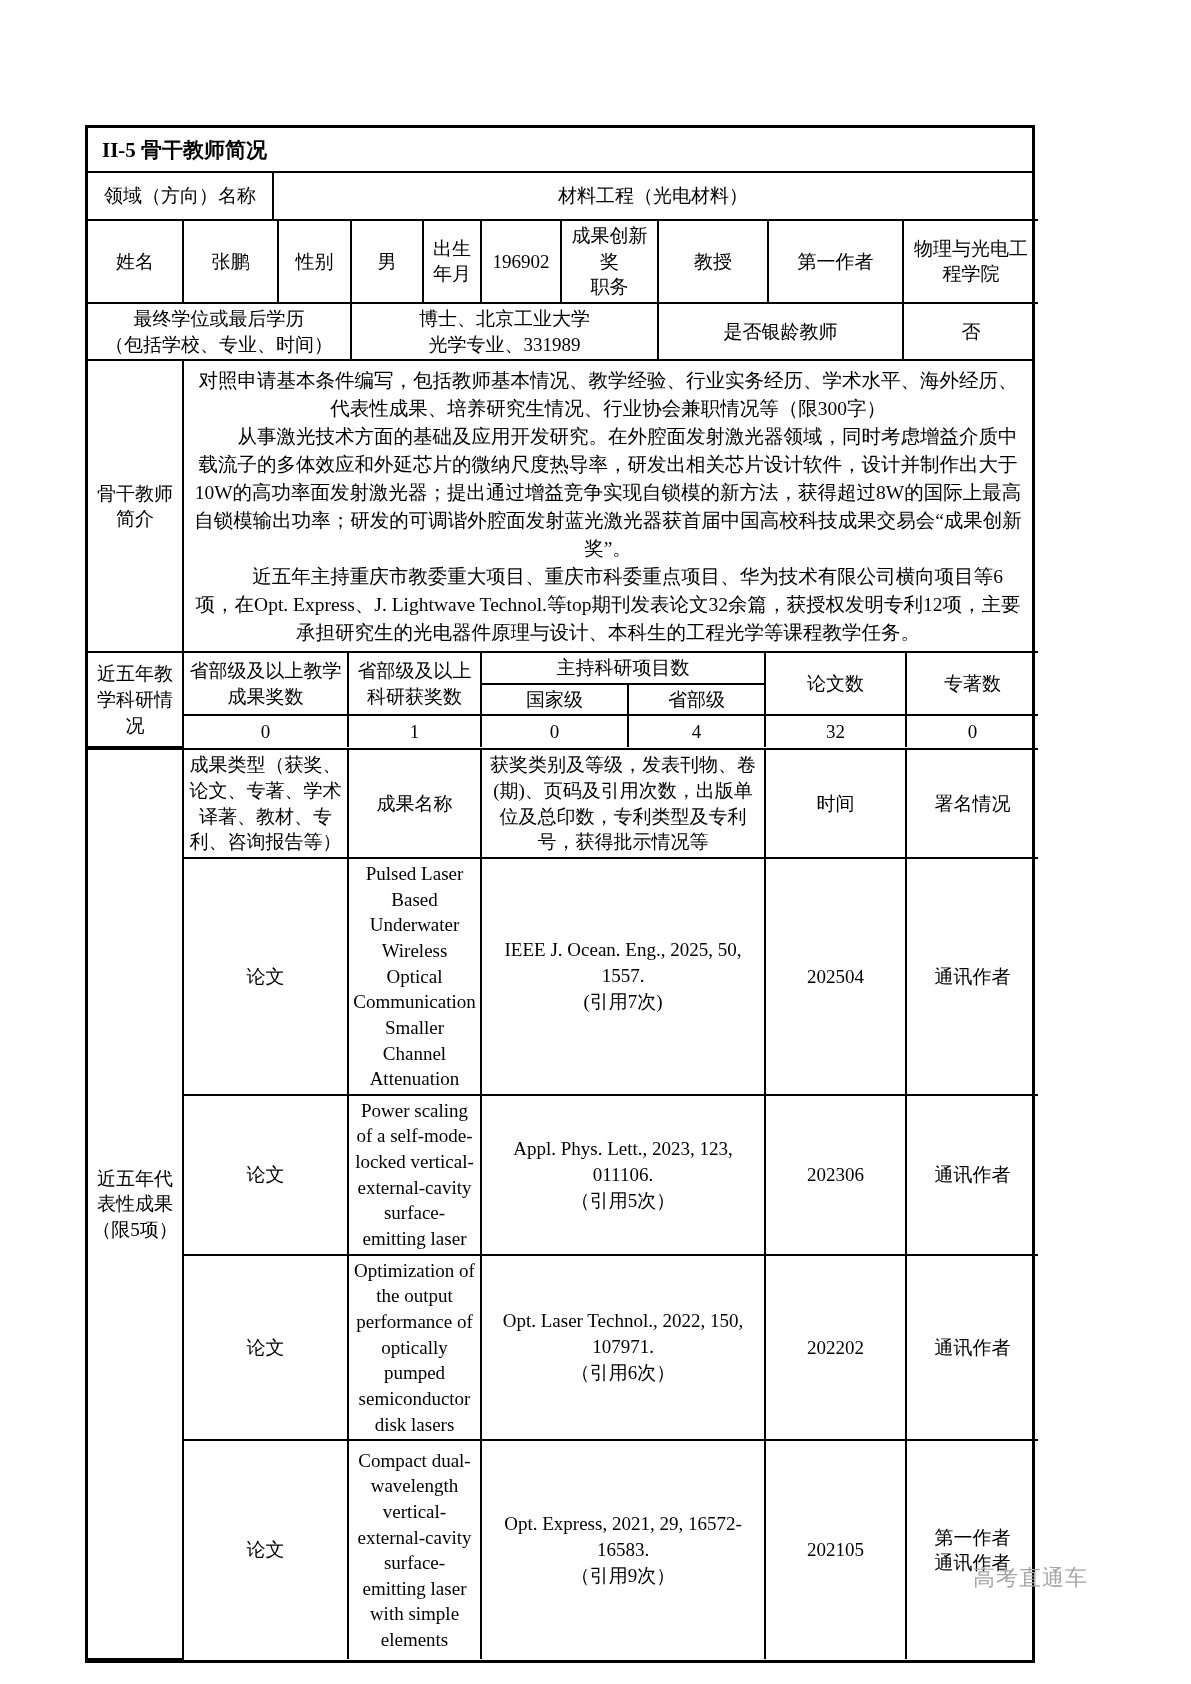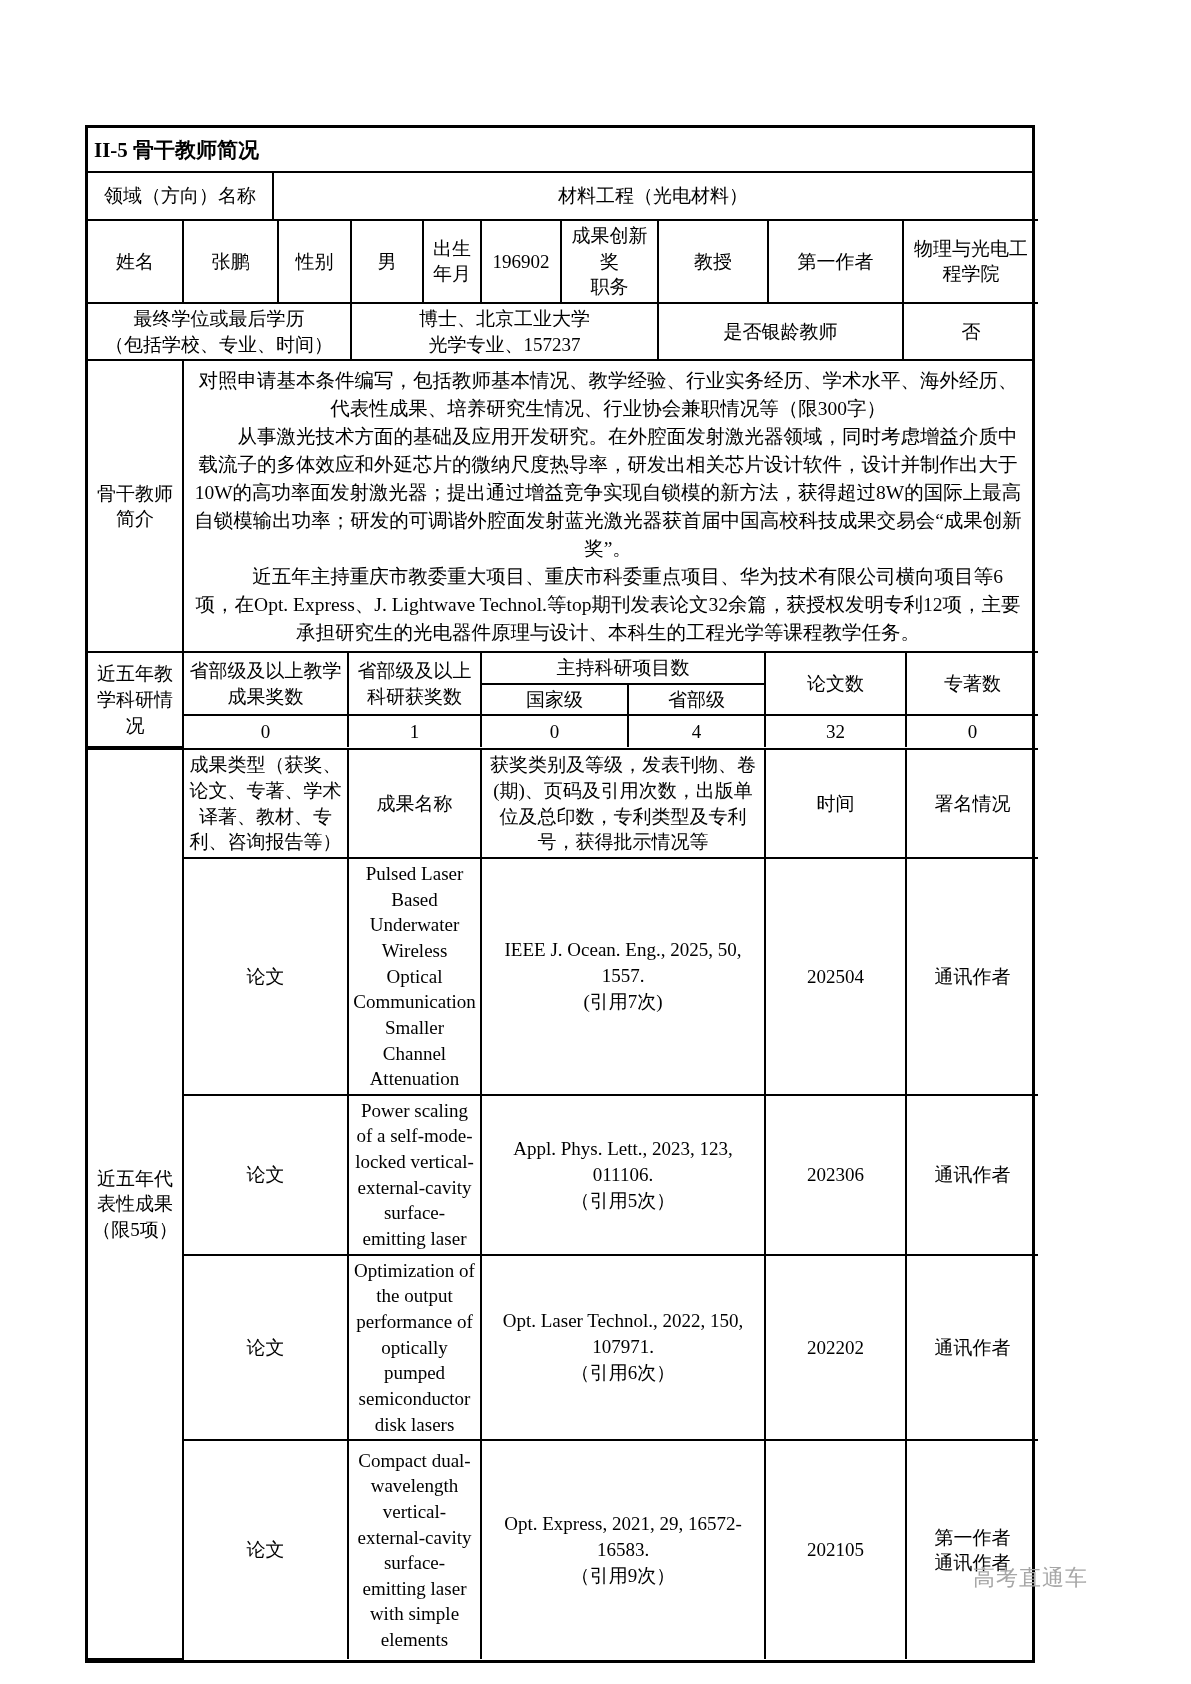--- a/index.html
+++ b/index.html
@@ -11,21 +11,21 @@
     color:#000;
     overflow:hidden;
   }
   .doc {
     position:absolute; left:85px; top:125px; width:950px;
     border:3px solid #000;
     box-sizing:border-box;
   }
   .title-band {
     font-weight:bold; font-size:21px;
-    padding:8px 6px 7px 6px;
+    padding:8px 6px 7px 14px;
     border-bottom:2px solid #000;
     text-align:left;
   }
   table.band {
     width:100%;
     border-collapse:collapse;
     table-layout:fixed;
   }
   table.band td {
     border:2px solid #000;
@@ -122,21 +122,21 @@
           <col style="width:263px">
           <col style="width:307px">
           <col style="width:245px">
           <col style="width:135px">
         </colgroup>
       <tbody>
           <tr style="height:54px">
         <td class="pre">最终学位或最后学历
 （包括学校、专业、时间）</td>
         <td class="pre">博士、北京工业大学
-光学专业、157237</td>
+光学专业、331989</td>
         <td>是否银龄教师</td>
         <td>否</td>
       </tr>
     </tbody>
       </table>
 
     <table class="band band-sep">
       <colgroup>
           <col style="width:95px">
           <col>

